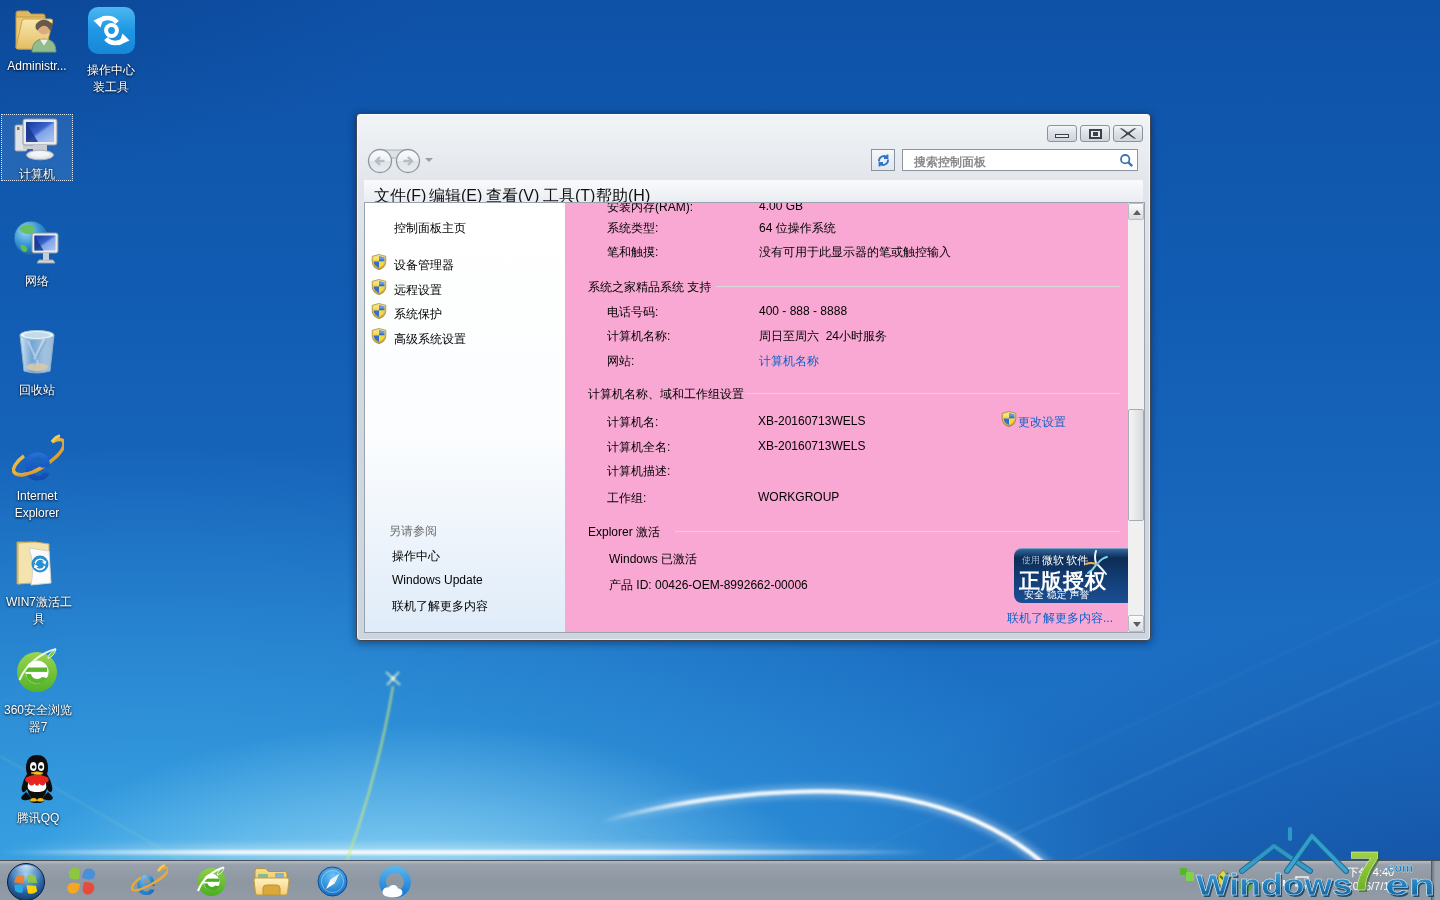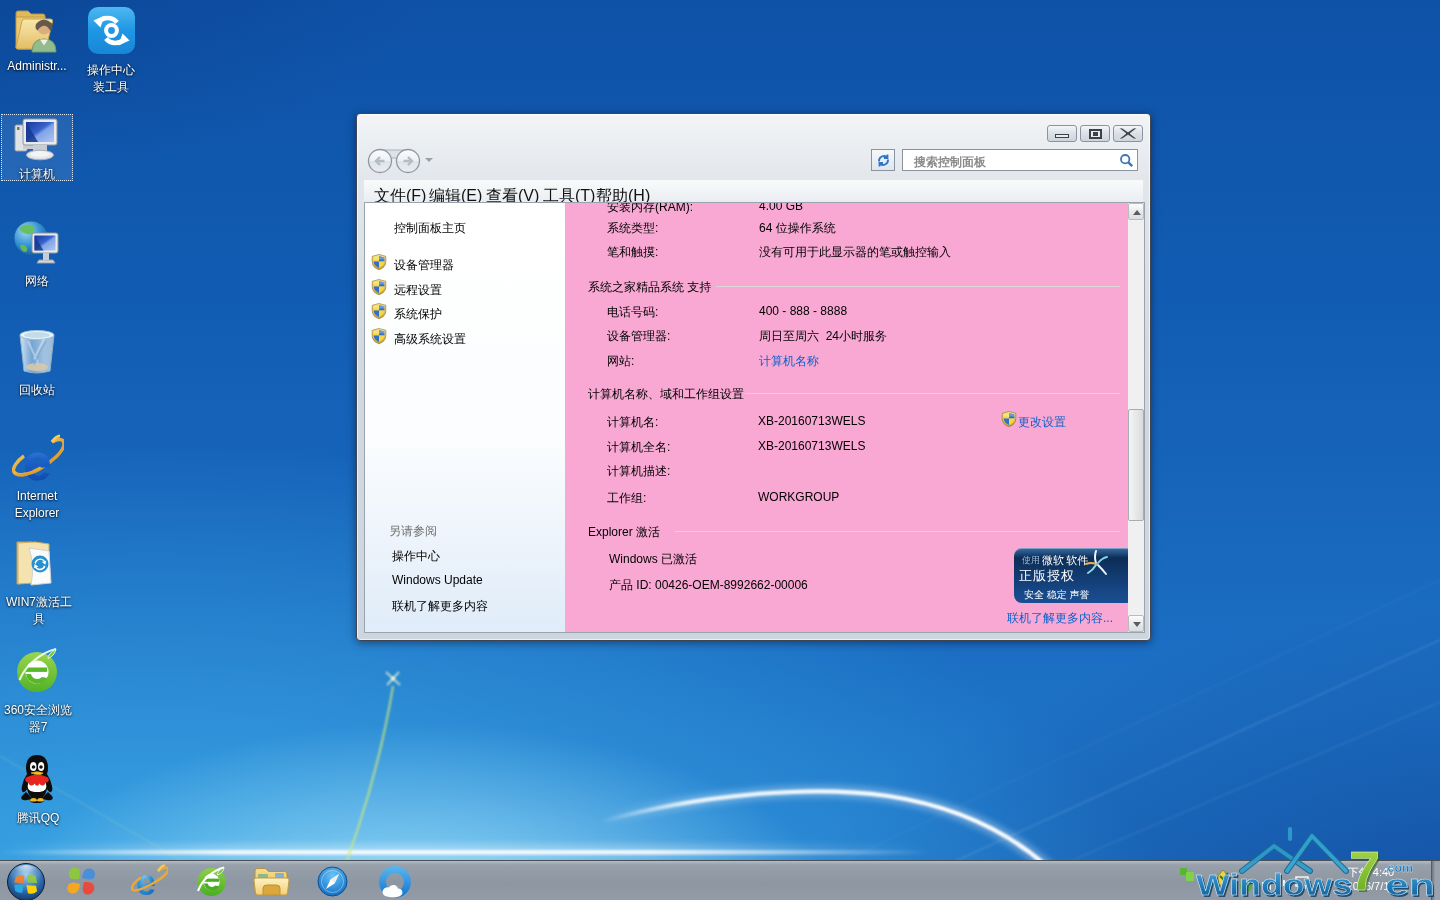--- a/index.html
+++ b/index.html
@@ -381,21 +381,21 @@
       <span class="t" style="left:42px;top:-4px">安装内存(RAM):</span>
         <span class="t" style="left:194px;top:-4px">4.00 GB</span>
       <span class="t" style="left:42px;top:17px">系统类型:</span>
         <span class="t" style="left:194px;top:17px">64 位操作系统</span>
       <span class="t" style="left:42px;top:41px">笔和触摸:</span>
         <span class="t" style="left:194px;top:41px">没有可用于此显示器的笔或触控输入</span>
       <span class="t" style="left:23px;top:76px">系统之家精品系统 支持</span>
         <div class="rule" style="left:151px;top:83px;width:404px"></div>
       <span class="t" style="left:42px;top:101px">电话号码:</span>
         <span class="t" style="left:194px;top:101px">400 - 888 - 8888</span>
-      <span class="t" style="left:42px;top:125px">设备管理器:</span>
+      <span class="t" style="left:42px;top:125px">计算机名称:</span>
         <span class="t" style="left:194px;top:125px">周日至周六&nbsp;&nbsp;24小时服务</span>
       <span class="t" style="left:42px;top:150px">网站:</span>
         <span class="t lnk" style="left:194px;top:150px">计算机名称</span>
       <span class="t" style="left:23px;top:183px">计算机名称、域和工作组设置</span>
         <div class="rule" style="left:180px;top:190px;width:375px"></div>
       <span class="t" style="left:42px;top:211px">计算机名:</span>
         <span class="t" style="left:193px;top:211px">XB-20160713WELS</span>
       <svg class="shld" style="left:436px;top:208px" viewBox="0 0 16 16">
           <use href="#uacshield"></use>
         </svg>
@@ -405,21 +405,21 @@
       <span class="t" style="left:42px;top:260px">计算机描述:</span>
       <span class="t" style="left:42px;top:287px">工作组:</span>
         <span class="t" style="left:193px;top:287px">WORKGROUP</span>
       <span class="t" style="left:23px;top:321px">Explorer 激活</span>
         <div class="rule" style="left:110px;top:328px;width:445px"></div>
       <span class="t" style="left:44px;top:348px">Windows 已激活</span>
       <span class="t" style="left:44px;top:374px">产品 ID: 00426-OEM-8992662-00006</span>
       <div id="badge">
         <div style="position:absolute;left:8px;top:6px;color:#9fb8d8;font-size:9px">使用</div>
         <div style="position:absolute;left:28px;top:5px;color:#fff;font-size:11px">微软<span style="font-size:8px;vertical-align:4px"> </span> 软件</div>
-        <div style="position:absolute;left:5px;top:19px;color:#fff;font-size:13px;font-weight:normal;letter-spacing:1px">正版授权</div>
+        <div style="position:absolute;left:5px;top:19px;color:#fff;font-size:21px;font-weight:bold;letter-spacing:1px">正版授权</div>
         <div style="position:absolute;left:10px;top:40px;color:#fff;font-size:10px">安全 稳定 声誉</div>
         <svg style="position:absolute;left:70px;top:2px" width="26" height="26" viewBox="0 0 26 26">
           <g fill="none" stroke-linecap="round">
            <path d="M12,13 Q10,7 12,1" stroke="#e8f4fc" stroke-width="2"></path>
            <path d="M14,13 Q18,8 23,7" stroke="#7fd4e8" stroke-width="2"></path>
            <path d="M12,14 Q7,12 2,14" stroke="#f0b050" stroke-width="2"></path>
            <path d="M12,15 Q9,20 4,23" stroke="#8fd8ec" stroke-width="2"></path>
            <path d="M14,15 Q18,19 22,24" stroke="#e8f4fc" stroke-width="2"></path>
           </g>
         </svg>

